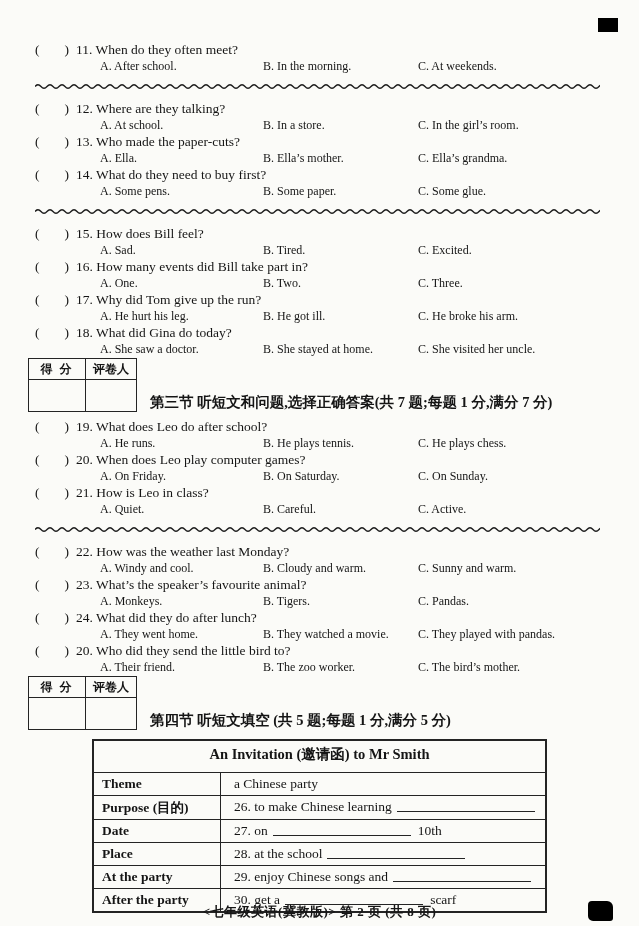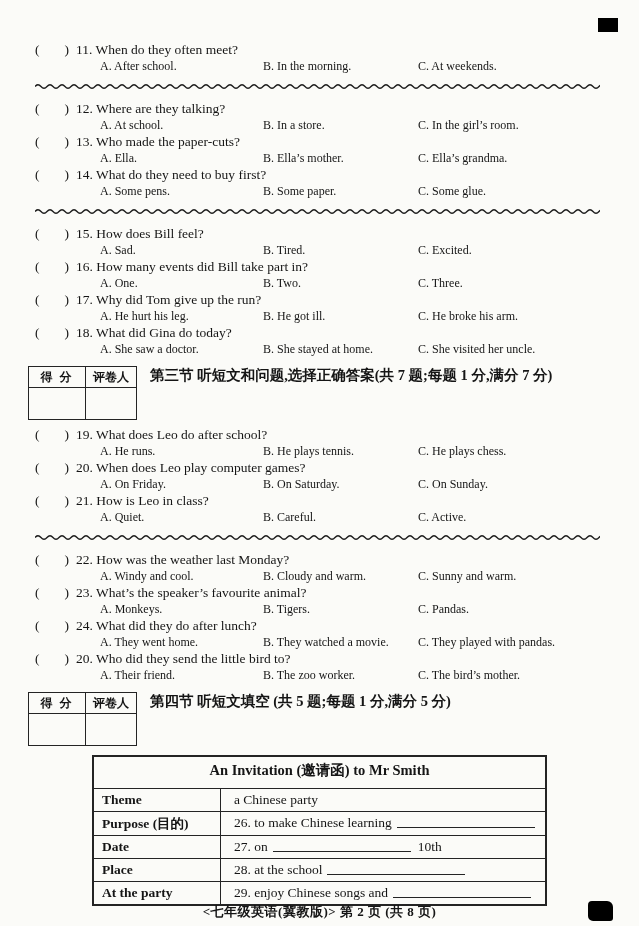--- a/index.html
+++ b/index.html
@@ -22,21 +22,21 @@
     display:grid; grid-template-columns:163px 155px 1fr;
     padding-left:65px; font-size:12px; line-height:16px; white-space:nowrap;
   }
 
   
   .wavy-wrap { margin:8px 0 11px 0; height:8px; }
   svg.wavy { display:block; width:565px; height:8px; }
   svg.wavy path { fill:none; stroke:#1b1b1b; stroke-width:1.3; }
 
   
-  .section-block { display:flex; align-items:flex-start; margin:9px 0 7px -7px; }
+  .section-block { display:flex; align-items:flex-end; margin:1px 0 7px -7px; }
   .score-box {
     display:grid; grid-template-columns:57px 50px; grid-template-rows:21px 31px;
     border:1.6px solid #242424; background:transparent; flex-shrink:0;
   }
   .score-cell {
     border-right:1.4px solid #242424; border-bottom:1.4px solid #242424;
     font-size:12px; font-weight:bold; display:flex; align-items:center; justify-content:center;
     letter-spacing:2px;
   }
   .score-cell.last-col { border-right:none; letter-spacing:0; }
@@ -373,20 +373,24 @@
   <div class="inv-row">
     <div class="inv-label">Place</div>
     <div class="inv-content"><span class="inv-prefix">28. at the school</span><span class="inv-blank"></span><span class="inv-suffix"></span></div>
   </div>
 
   <div class="inv-row">
     <div class="inv-label">At the party</div>
     <div class="inv-content"><span class="inv-prefix">29. enjoy Chinese songs and</span><span class="inv-blank"></span><span class="inv-suffix"></span></div>
   </div>
 
+  <div class="inv-row">
+    <div class="inv-label">After the party</div>
+    <div class="inv-content"><span class="inv-prefix">30. get a</span><span class="inv-blank"></span><span class="inv-suffix">scarf</span></div>
+  </div>
 </div>
     </div>
   </div>
 </div>
 
 <div class="footer">&lt;七年级英语(冀教版)&gt;  第 2 页 (共 8 页)</div>
 <div class="mark-top"></div>
 <div class="mark-bottom"></div>
 
 </body></html>

